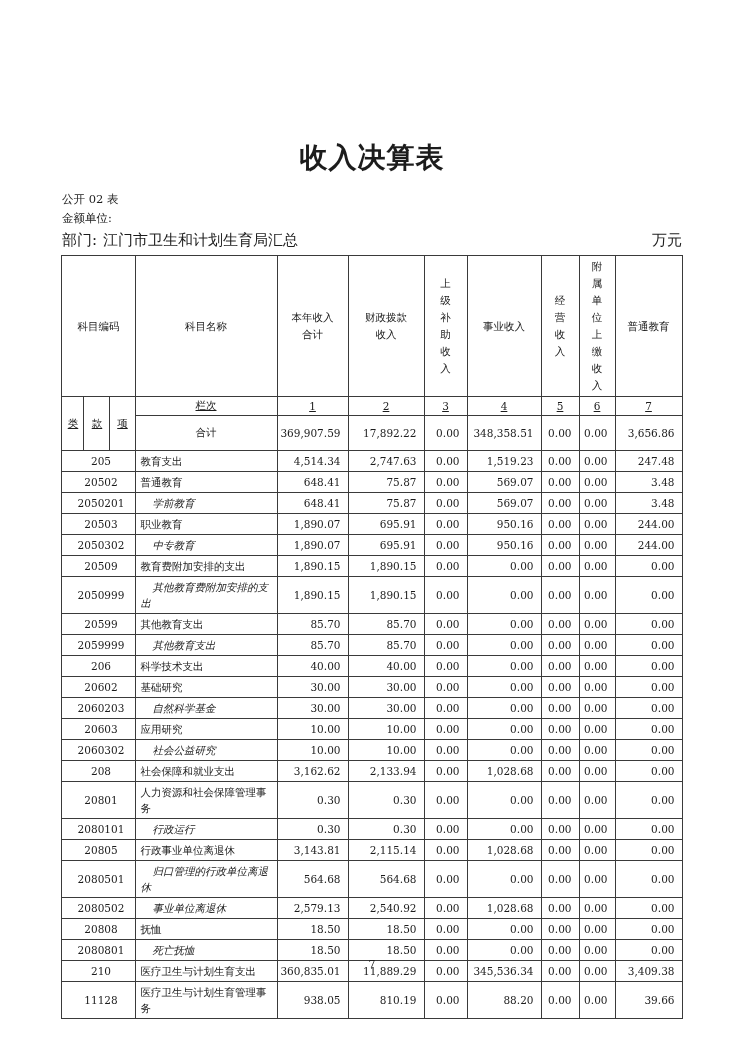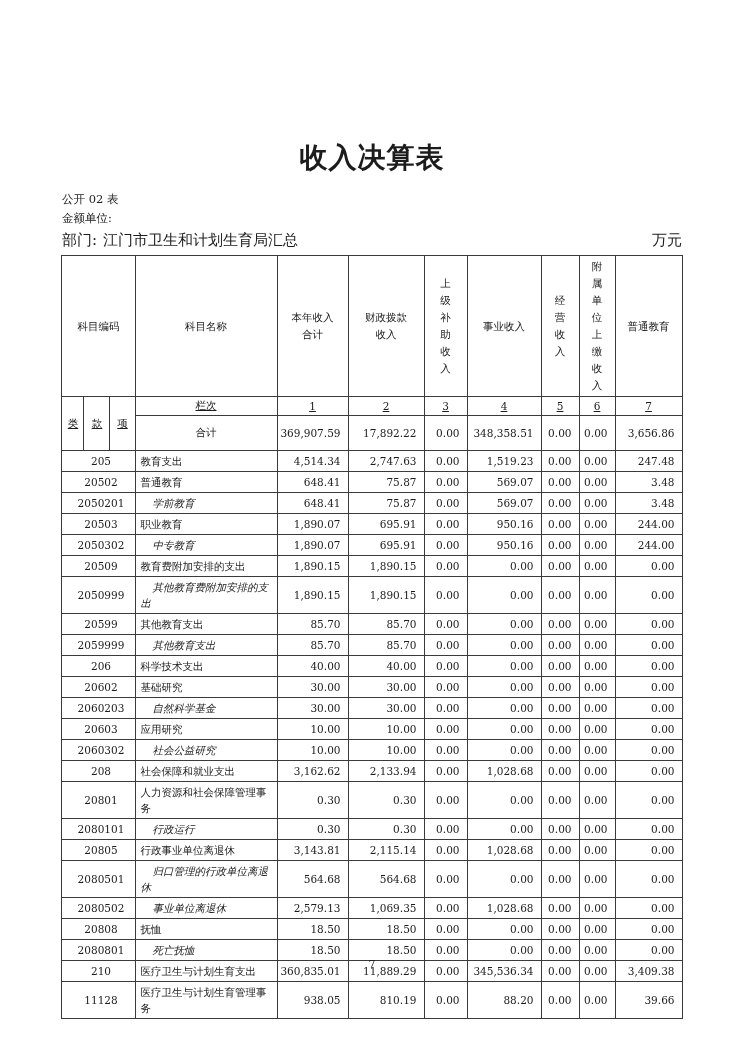--- a/index.html
+++ b/index.html
@@ -354,21 +354,21 @@
           <td class="num">0.00</td>
           <td class="num">0.00</td>
           <td class="num">0.00</td>
           <td class="num">0.00</td>
           <td class="num">0.00</td>
         </tr>
         <tr>
     <td class="code" colspan="3">2080502</td>
     <td class="name indent">事业单位离退休</td>
   <td class="num">2,579.13</td>
-          <td class="num">1,069.35</td>
+          <td class="num">2,540.92</td>
           <td class="num">0.00</td>
           <td class="num">1,028.68</td>
           <td class="num">0.00</td>
           <td class="num">0.00</td>
           <td class="num">0.00</td>
         </tr>
         <tr>
     <td class="code" colspan="3">20808</td>
     <td class="name">抚恤</td>
   <td class="num">18.50</td>

